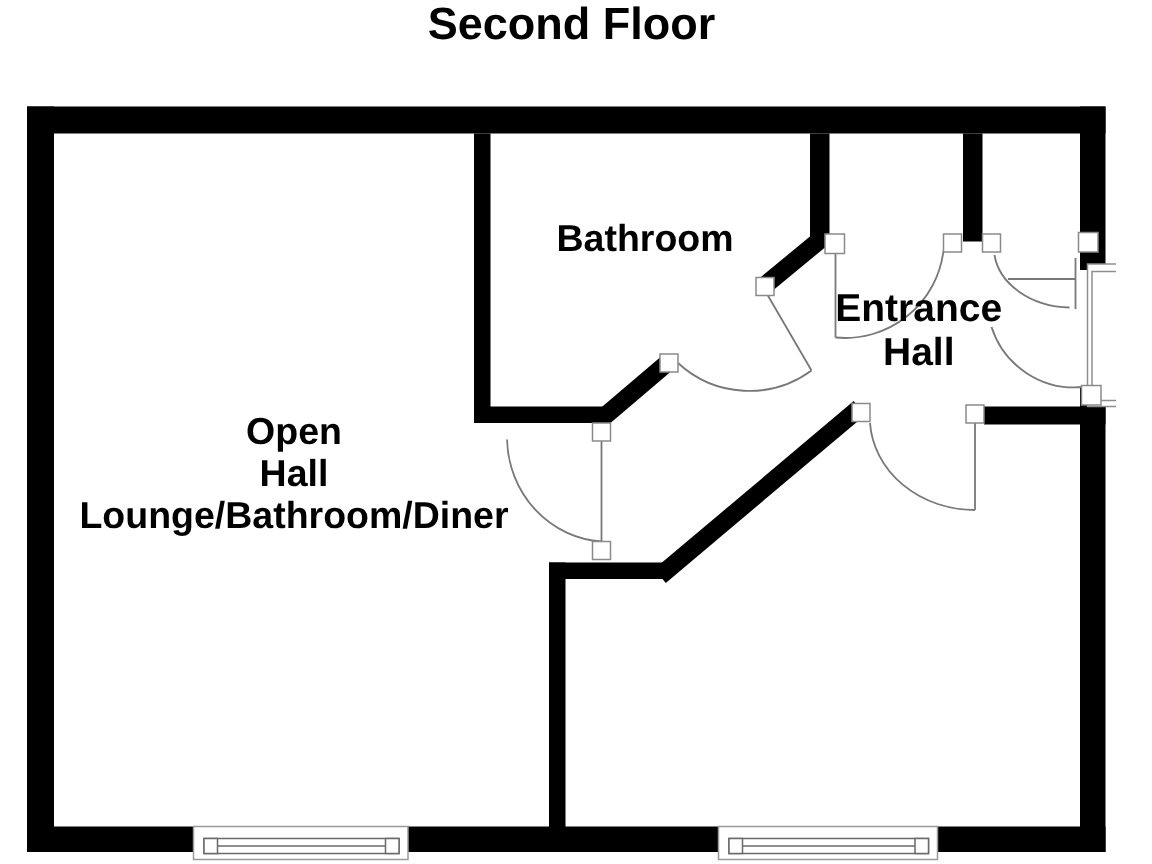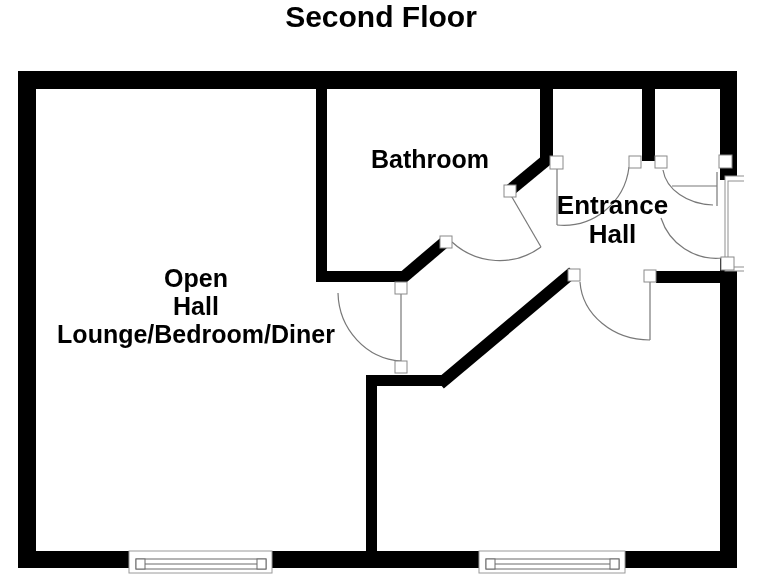--- a/index.html
+++ b/index.html
@@ -4,21 +4,21 @@
 <style>
   html,body{margin:0;padding:0;background:#ffffff;}
   #stage{position:relative;width:744px;height:576px;background:#ffffff;overflow:hidden;
          font-family:"Liberation Sans", sans-serif;}
   #plan-svg{position:absolute;left:0;top:0;}
   .label{position:absolute;text-align:center;font-weight:bold;color:#000000;}
   .label span{display:block;}
   #title-label{left:81px;top:1px;width:600px;font-size:30px;line-height:32px;}
   #label-bathroom{left:330px;top:146px;width:200px;font-size:25px;line-height:27px;}
   #label-entrance{left:510px;top:191px;width:205px;font-size:26px;line-height:29px;}
-  #label-openplan{left:26px;top:264px;width:340px;font-size:25px;line-height:28px;}
+  #label-openplan{left:26px;top:274px;width:340px;font-size:25px;line-height:28px;}
   #label-bedroom{left:477px;top:412px;width:200px;font-size:26px;line-height:28px;}
 </style>
 </head>
 <body>
 
 <div id="stage">
 
   <svg id="plan-svg" width="768" height="576" viewBox="0 0 768 576">
 
     <g fill="#000000">
@@ -111,17 +111,17 @@
     <span>Hall</span>
   </div>
 
   <div id="label-bathroom" class="label">
     <span>Bathroom</span>
   </div>
 
   <div id="label-openplan" class="label">
     <span>Open</span>
     <span>Hall</span>
-    <span>Lounge/Bedroom/Diner</span>
+    <span>Lounge/Bathroom/Diner</span>
   </div>
 
 
 </div>
 
 </body></html>

